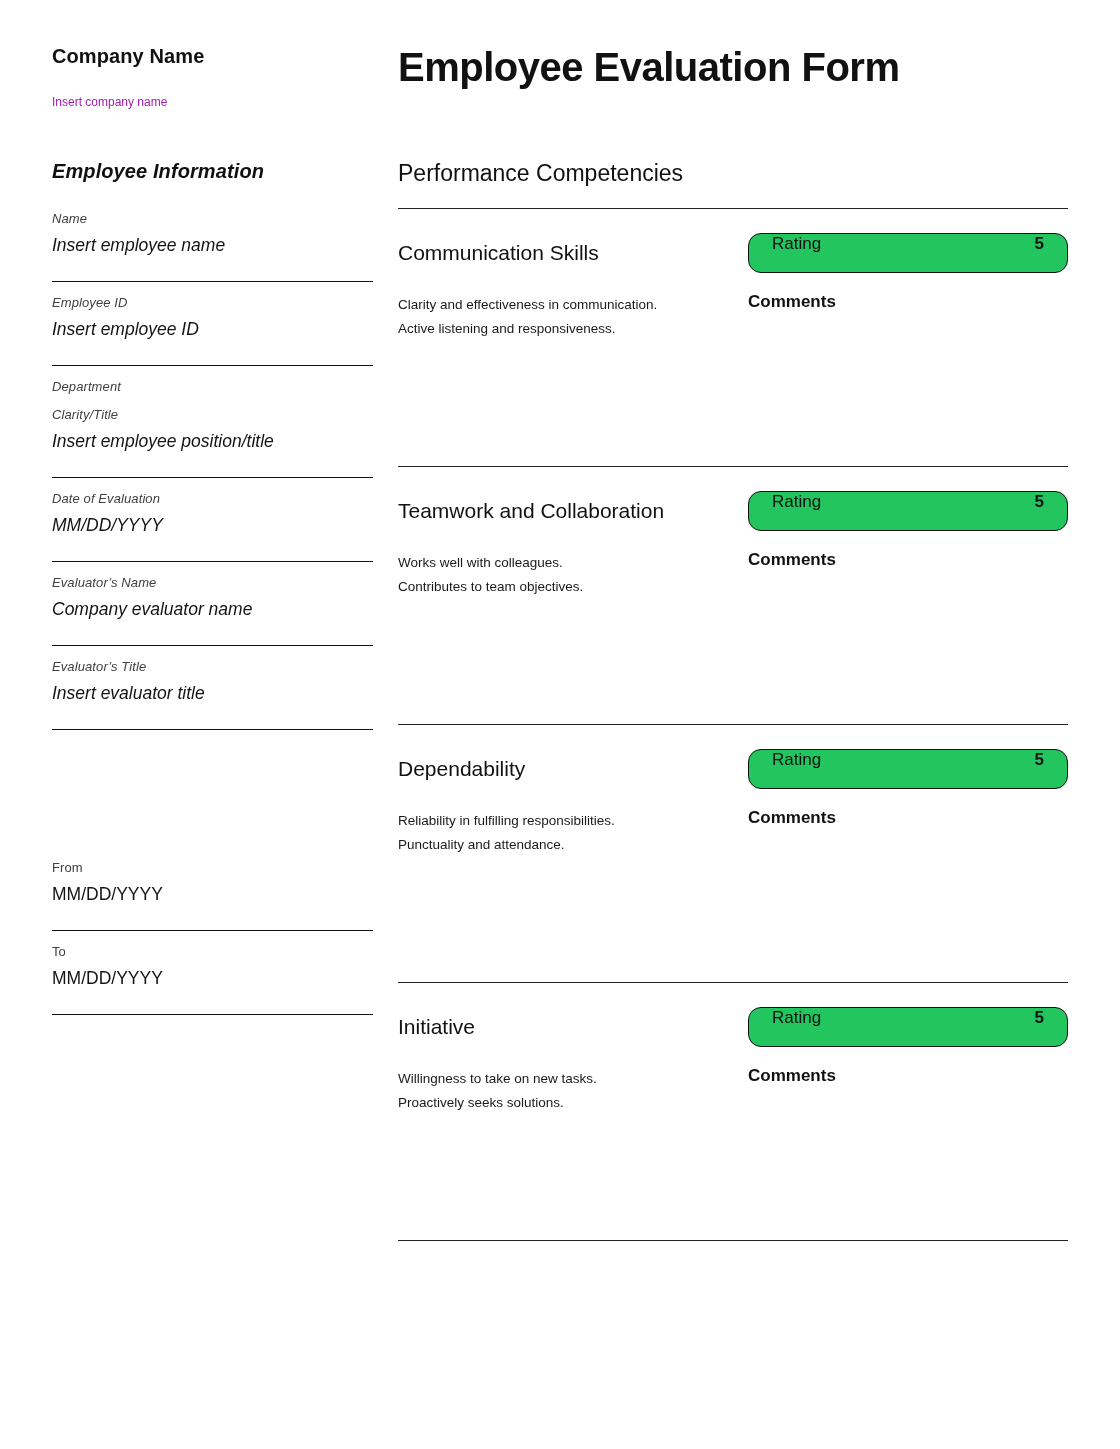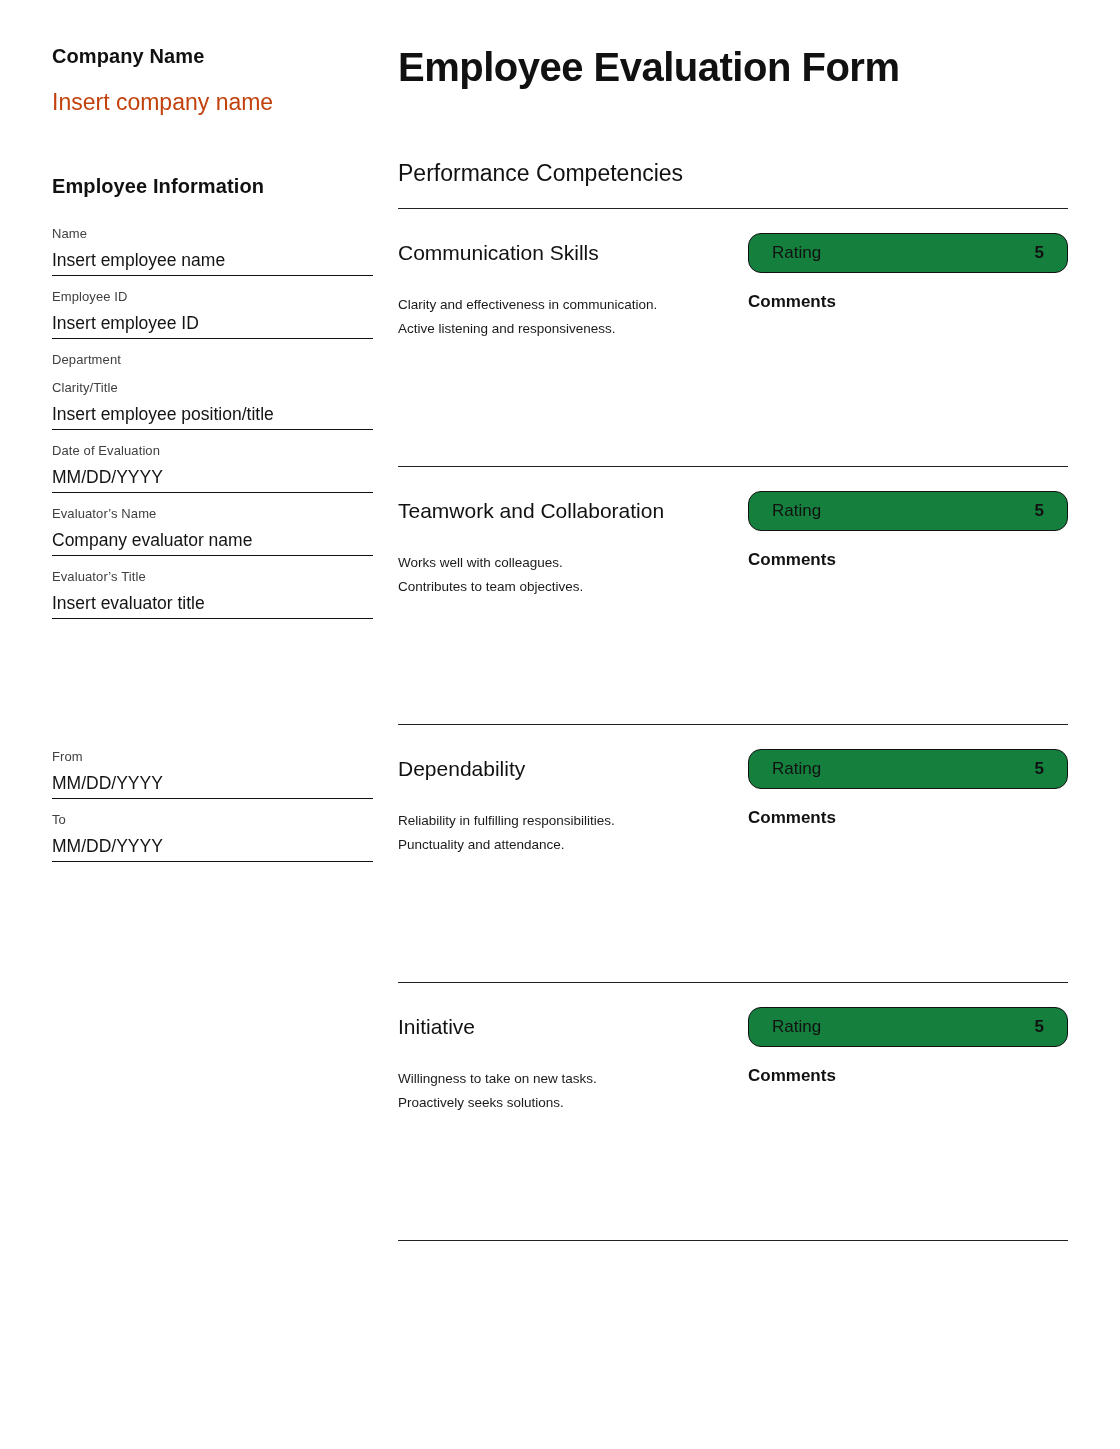--- a/index.html
+++ b/index.html
@@ -18,37 +18,37 @@
   
   .left-col { width: 321px; flex: 0 0 321px; }
   .right-col { margin-left: 25px; width: 670px; flex: 0 0 670px; }
 
   .company-heading {
     font-size: 20px; font-weight: 700; letter-spacing: 0.1px;
     line-height: 24px;
   }
   .company-placeholder {
     margin-top: 24px;
-    font-size: 23px; line-height: 20px; color: #c2410c;
+    font-size: 12px; line-height: 20px; color: #a21caf;
   }
   .section-heading {
     font-size: 20px; font-weight: 700; letter-spacing: 0.1px;
     line-height: 24px;
   }
-  .info-section { margin-top: 62px; }
+  .info-section { margin-top: 47px; font-style: italic; }
   .info-section .section-heading { margin-bottom: 28px; }
 
   .field { margin-bottom: 13px; }
   .field-label {
     font-size: 13px; line-height: 15px; color: #404040;
     margin-bottom: 9px; letter-spacing: 0.1px;
   }
   .field-value {
     font-size: 17.5px; line-height: 21px; color: #141414;
-    padding-bottom: 4px;
+    padding-bottom: 25px;
     border-bottom: 1.5px solid #111111;
   }
 
   .period-section { margin-top: 130px; }
   .period-section .section-heading { margin-bottom: 30px; }
 
   
   .doc-title {
     font-size: 40px; font-weight: 700; letter-spacing: -0.5px;
     line-height: 46px;
@@ -77,23 +77,23 @@
     letter-spacing: 0px; color: #111111;
   }
   .comp-desc { margin-top: 20px; }
   .comp-desc-line {
     font-size: 13.5px; line-height: 24px; color: #1a1a1a;
   }
   .rating-box {
     width: 320px; height: 40px;
     border: 1.5px solid #111111;
     border-radius: 13px;
-    display: flex; align-items: center; justify-content: space-between;
+    display: flex; justify-content: space-between;
     padding: 0 23px;
-    background: #15803d;
+    background: #22c55e;
   }
   .rating-label { font-size: 17px; color: #111111; }
   .rating-value { font-size: 17px; font-weight: 700; color: #111111; }
   .comments-label {
     margin-top: 19px;
     font-size: 17px; font-weight: 700; color: #111111;
   }
 </style>
 </head>
 <body>

